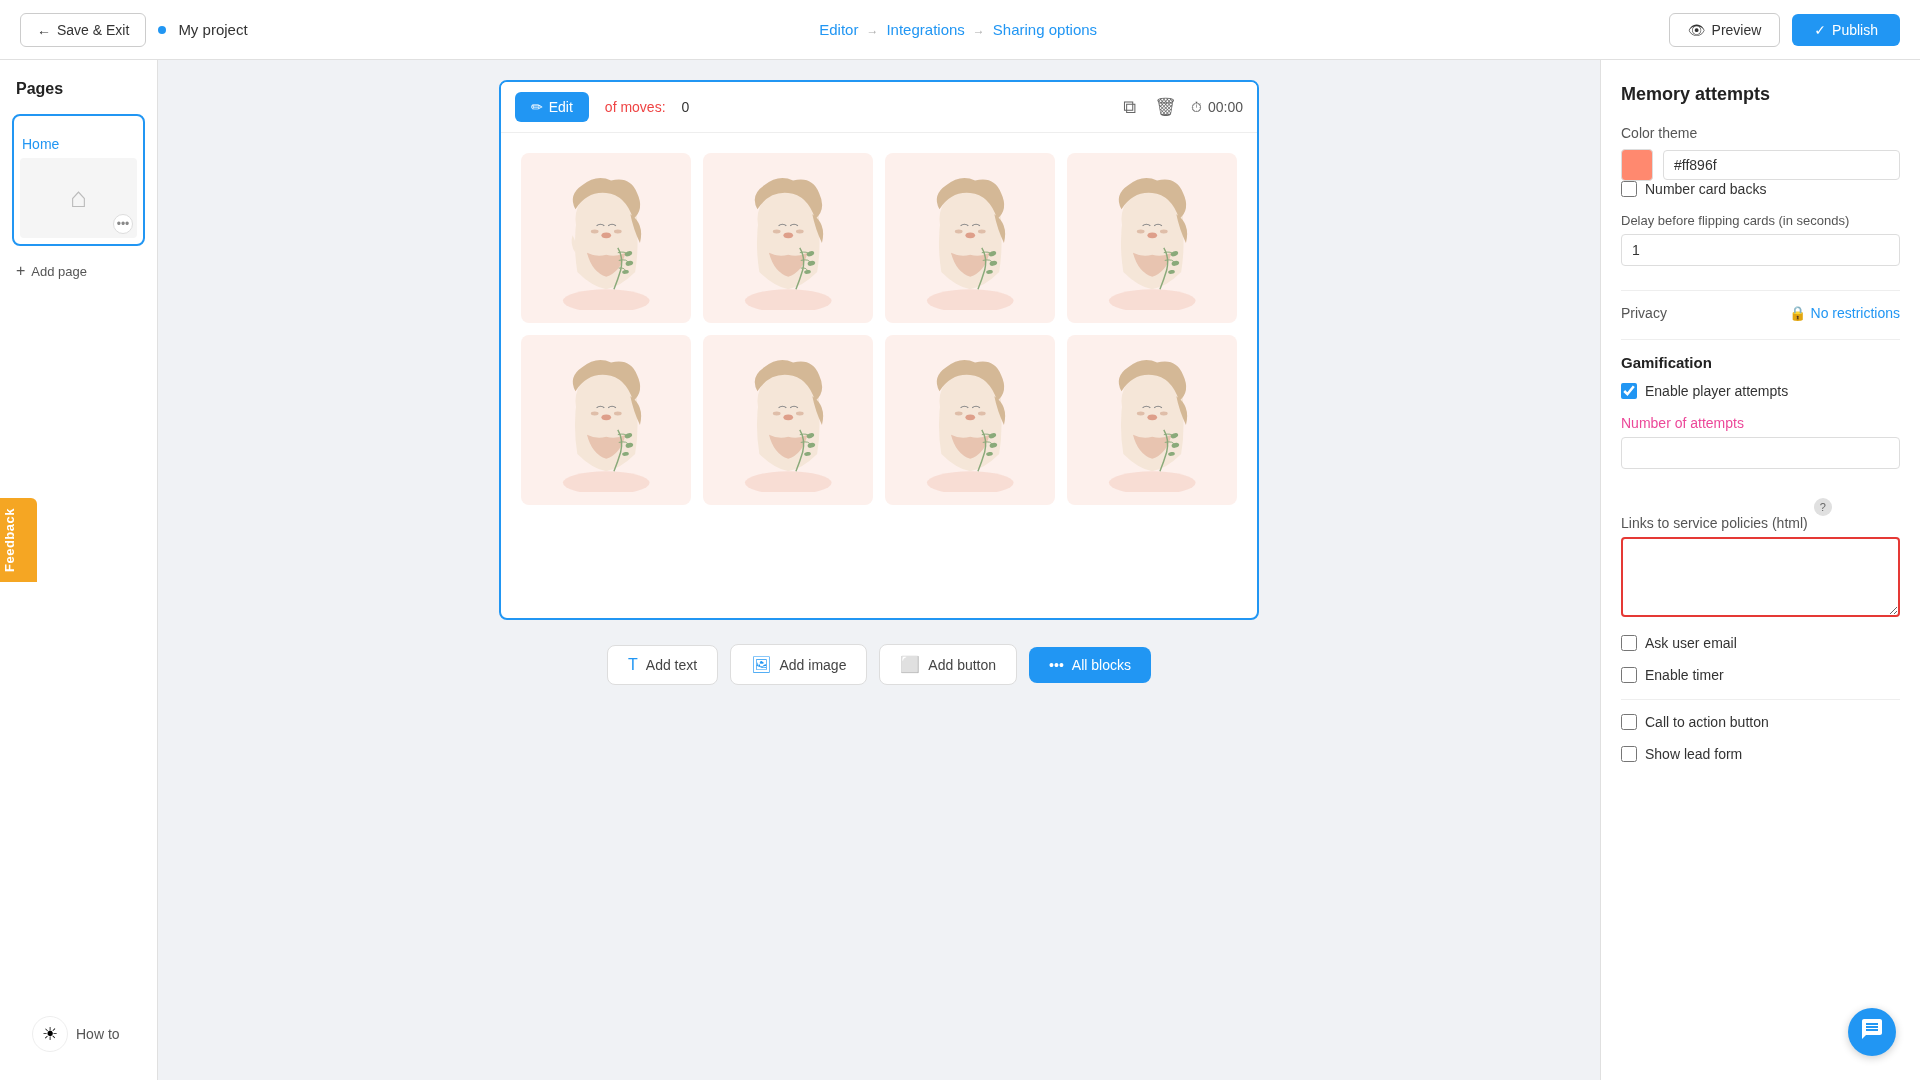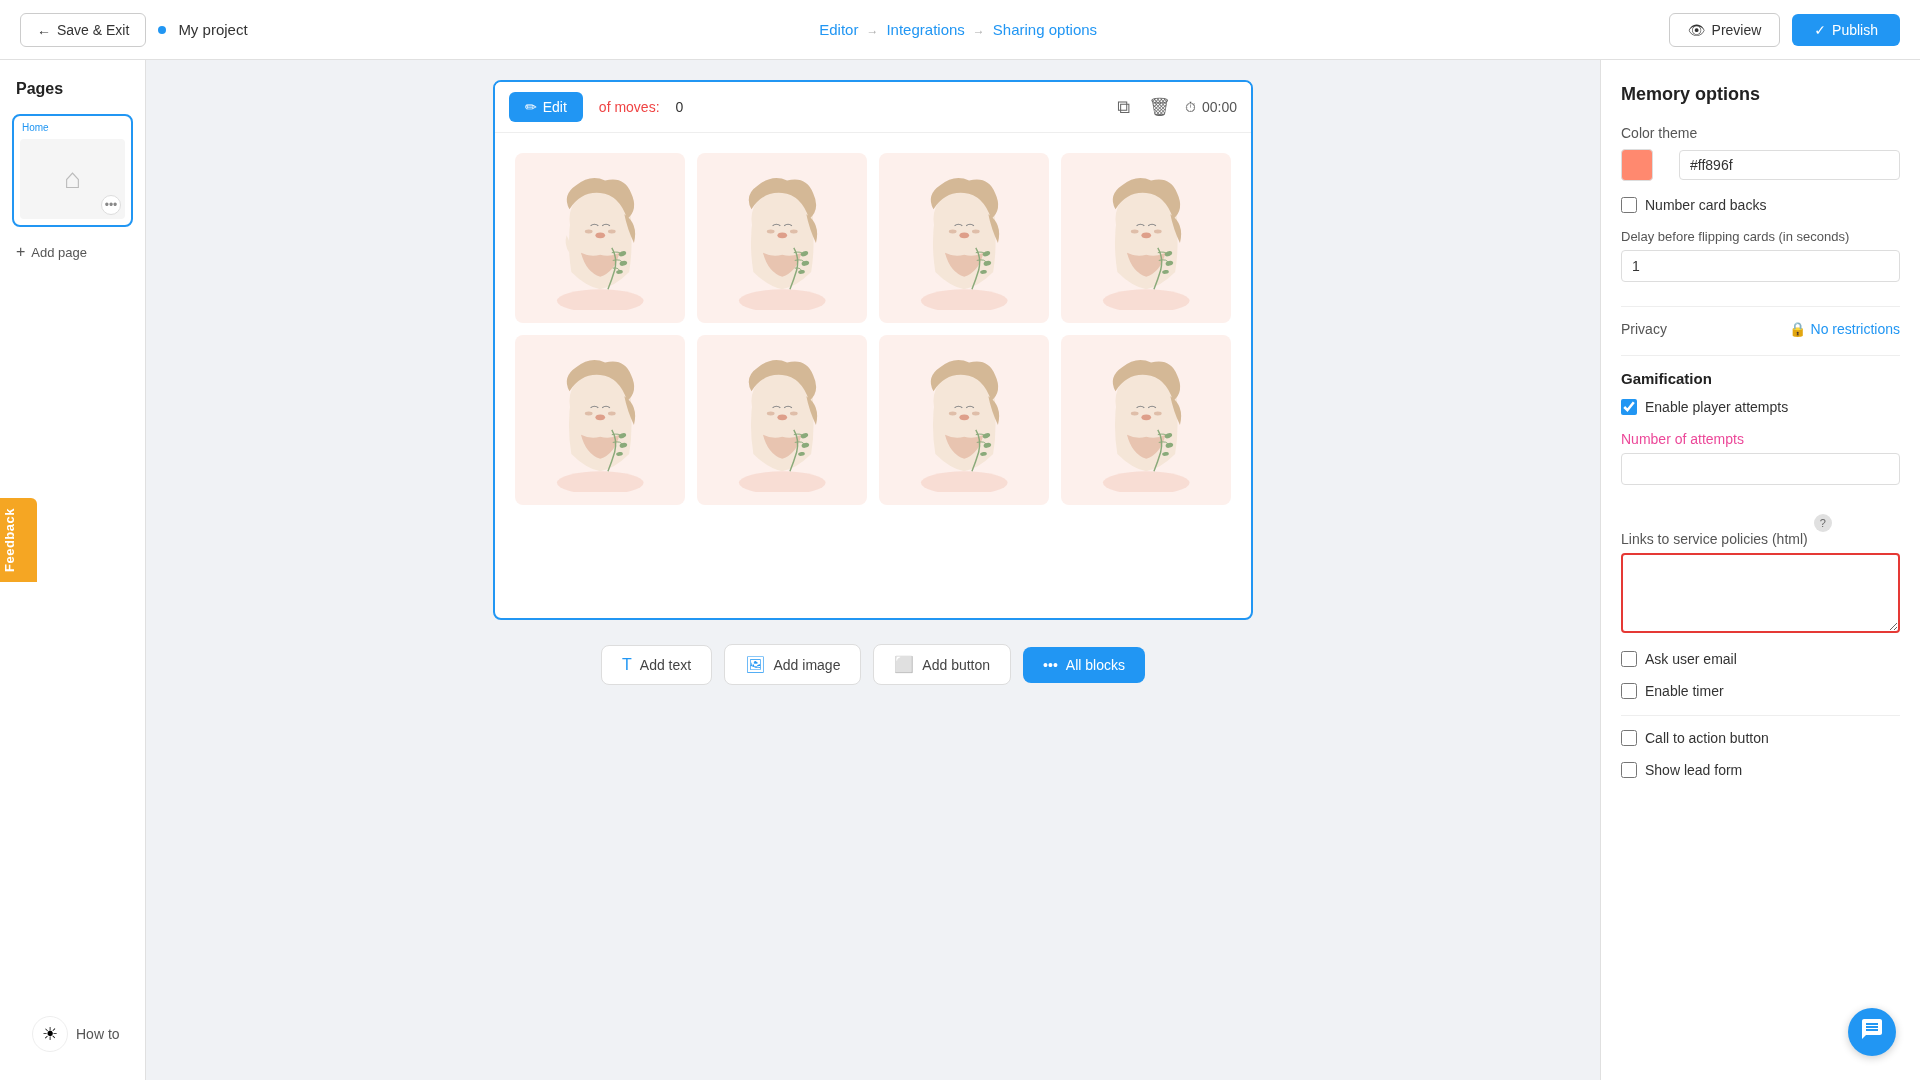--- a/index.html
+++ b/index.html
@@ -66,42 +66,43 @@
 
     
     .main-layout {
       display: flex;
       flex: 1;
       overflow: hidden;
     }
 
     
     .left-sidebar {
-      width: 146px;
+      width: 158px;
       background: #fff;
       border-right: 1px solid #e0e0e0;
       display: flex;
       flex-direction: column;
       padding: 20px 12px;
       flex-shrink: 0;
     }
     .sidebar-title { font-size: 16px; font-weight: 600; color: #222; margin-bottom: 16px; padding-left: 4px; }
     .page-card {
       border: 2px solid #2196F3;
       border-radius: 8px;
       padding: 6px;
       cursor: pointer;
       margin-bottom: 12px;
     }
     .page-card-label {
-      font-size: 10px;
+      font-size: 14px;
       color: #2196F3;
       font-weight: 500;
       margin-bottom: 6px;
       padding-left: 2px;
+      margin-top: 14px;
     }
     .page-thumbnail {
       background: #f5f5f5;
       border-radius: 4px;
       height: 80px;
       display: flex;
       align-items: center;
       justify-content: center;
       position: relative;
     }
@@ -274,21 +275,21 @@
     .right-panel {
       width: 320px;
       background: #fff;
       border-left: 1px solid #e0e0e0;
       padding: 24px 20px;
       overflow-y: auto;
       flex-shrink: 0;
     }
     .panel-title { font-size: 18px; font-weight: 600; color: #222; margin-bottom: 20px; }
     .section-label { font-size: 14px; color: #555; margin-bottom: 8px; }
-    .color-row { display: flex; align-items: center; gap: 26px; margin-bottom: 16px; }
+    .color-row { display: flex; align-items: center; gap: 10px; }
     .color-swatch {
       width: 32px; height: 32px;
       border-radius: 4px;
       background: #ff896f;
       border: 1px solid #ddd;
       cursor: pointer;
       flex-shrink: 0;
     }
     .color-input {
       flex: 1;
@@ -686,21 +687,21 @@
         <span>Add button</span>
       </button>
       <button class="all-blocks-btn">
         <span>•••</span>
         <span>All blocks</span>
       </button>
     </div>
   </div>
 
   <div class="right-panel">
-    <div class="panel-title">Memory options</div>
+    <div class="panel-title">Memory attempts</div>
 
     
     <div class="section-label">Color theme</div>
     <div class="color-row">
       <div class="color-swatch"></div>
       <input class="color-input" type="text" value="#ff896f" style="">
     </div>
 
     
     <div class="checkbox-row">

